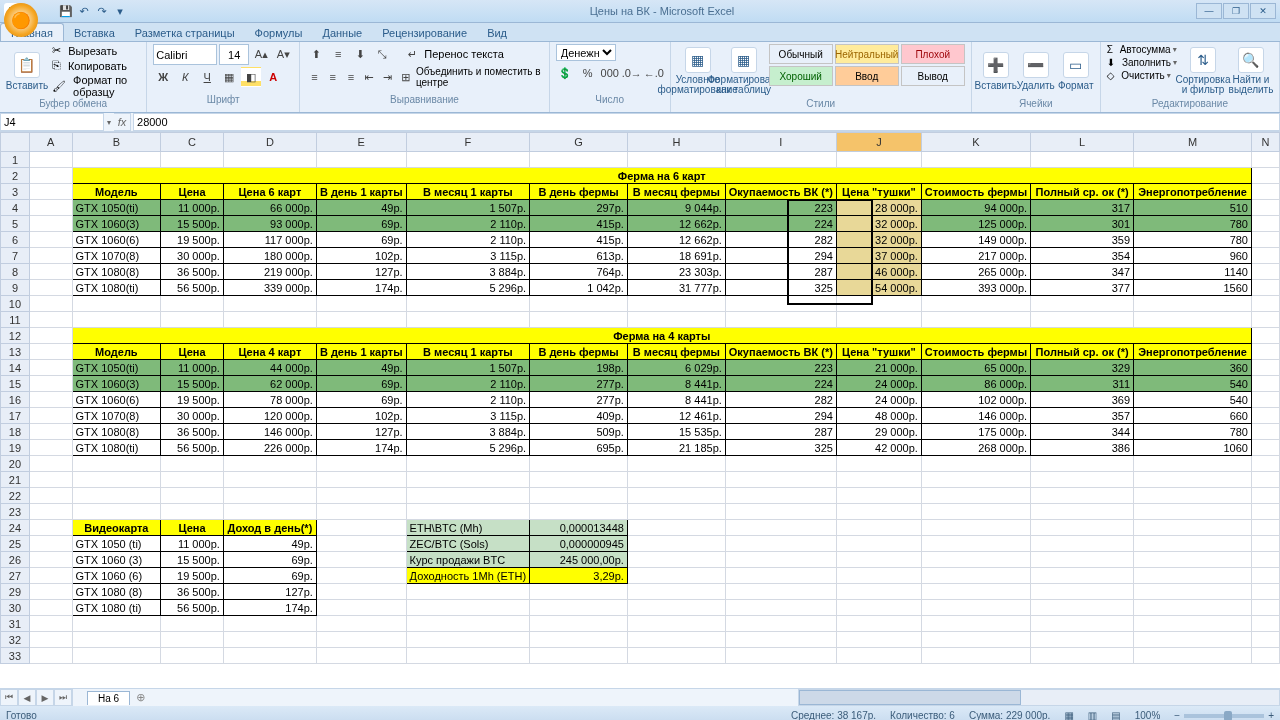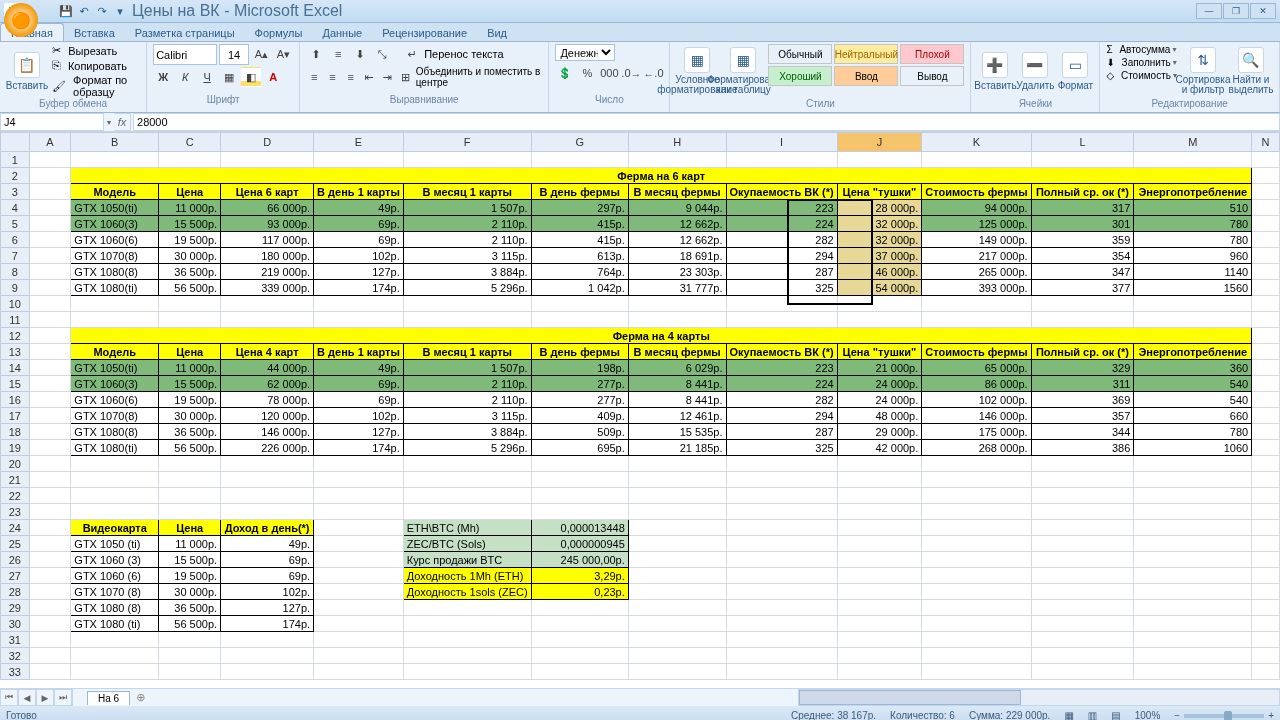--- a/index.html
+++ b/index.html
@@ -1,21 +1,21 @@
 <!DOCTYPE html>
 <html><head>
 <meta charset="utf-8">
 <style>
 html,body{margin:0;padding:0;width:1280px;height:720px;overflow:hidden;font-family:"Segoe UI",Tahoma,sans-serif;font-size:11px;background:#fff;user-select:none}
 
 .titlebar{height:22px;background:linear-gradient(#d6e6f6,#c0dcf3);display:flex;align-items:center;padding:0 4px;gap:4px;border-bottom:1px solid #9bb7d5}
 .titlebar .logo{width:16px;height:16px;background:#fff;border-radius:3px;display:inline-flex;align-items:center;justify-content:center;font-size:10px;color:#2a6f2a;font-weight:bold}
 .titlebar .qat{display:flex;gap:2px}
 .titlebar .qat span{width:16px;height:16px;display:inline-flex;align-items:center;justify-content:center;color:#2b5c8a;font-size:11px}
-.titlebar .title{flex:1;text-align:left;color:#4a6f91;font-size:16px}
+.titlebar .title{flex:1;text-align:center;color:#4a6f91;font-size:11px}
 .titlebar .winbtns{display:flex;gap:1px}
 .titlebar .winbtns span{width:24px;height:14px;background:#cfe2f3;border:1px solid #9bb7d5;display:flex;align-items:center;justify-content:center;font-size:9px;color:#2b5c8a}
 
 .ribbontabs{height:18px;background:#cfe2f3;display:flex;align-items:flex-end;font-size:11px;border-bottom:1px solid #9bb7d5}
 .ribbontabs .tab{padding:3px 10px 2px;color:#2b5c8a;cursor:pointer}
 .ribbontabs .tab.active{background:#e8f0fa;border:1px solid #9bb7d5;border-bottom:none;border-radius:3px 3px 0 0}
 .officebtn{position:absolute;left:4px;top:3px;width:34px;height:34px;border-radius:50%;background:radial-gradient(#fff,#f5a623 60%,#d17a00);display:flex;align-items:center;justify-content:center;z-index:5;font-size:16px}
 .ribbon{height:70px;background:#e8f0fa;border-bottom:1px solid #9bb7d5;display:flex;align-items:stretch;font-size:11px}
 .ribbon .group{border-right:1px solid #c6d6e8;padding:2px 6px 0 6px;display:flex;flex-direction:column;justify-content:space-between;position:relative}
 .ribbon .group .lbl{text-align:center;color:#6a88a6;font-size:10px;padding-bottom:7px}
@@ -221,21 +221,21 @@
           <span>Формат</span>
         </div>
     </div>
     <div class="lbl">Ячейки</div>
   </div>
   <div class="group">
     <div class="body">
       <div class="col" style="font-size:10px">
         <div class="row"><span>Σ</span>&nbsp;<span>Автосумма</span><span class="dd">▾</span></div>
         <div class="row"><span>⬇</span>&nbsp;<span>Заполнить</span><span class="dd">▾</span></div>
-        <div class="row"><span>◇</span>&nbsp;<span>Стоимость</span><span class="dd">▾</span></div>
+        <div class="row"><span>◇</span>&nbsp;<span>Очистить</span><span class="dd">▾</span></div>
       </div>
       <div class="btn-lg" style="width:44px">
           <span class="ico">⇅</span>
           <span style="white-space:pre-line;text-align:center;line-height:1">Сортировка
 и фильтр</span>
         </div>
       <div class="btn-lg" style="width:44px">
           <span class="ico">🔍</span>
           <span style="white-space:pre-line;text-align:center;line-height:1">Найти и
 выделить</span>
@@ -694,37 +694,20 @@
         </tr>
         <tr>
           <td class="rh">27</td>
           <td class=""></td>
           <td class="tdata left">GTX 1060 (6)</td>
           <td class="tdata">19 500р.</td>
           <td class="tdata">69р.</td>
           <td class=""></td>
           <td class="tdata left yel">Доходность 1Mh (ETH)</td>
           <td class="tdata yel">3,29р.</td>
-          <td class=""></td>
-          <td class=""></td>
-          <td class=""></td>
-          <td class=""></td>
-          <td class=""></td>
-          <td class=""></td>
-          <td class=""></td>
-        </tr>
-        <tr>
-          <td class="rh">28</td>
-          <td class=""></td>
-          <td class="tdata left">GTX 1070 (8)</td>
-          <td class="tdata">30 000р.</td>
-          <td class="tdata">102р.</td>
-          <td class=""></td>
-          <td class="tdata left yel">Доходность 1sols (ZEC)</td>
-          <td class="tdata yel">0,23р.</td>
           <td class=""></td>
           <td class=""></td>
           <td class=""></td>
           <td class=""></td>
           <td class=""></td>
           <td class=""></td>
           <td class=""></td>
         </tr>
         <tr>
           <td class="rh">29</td>

